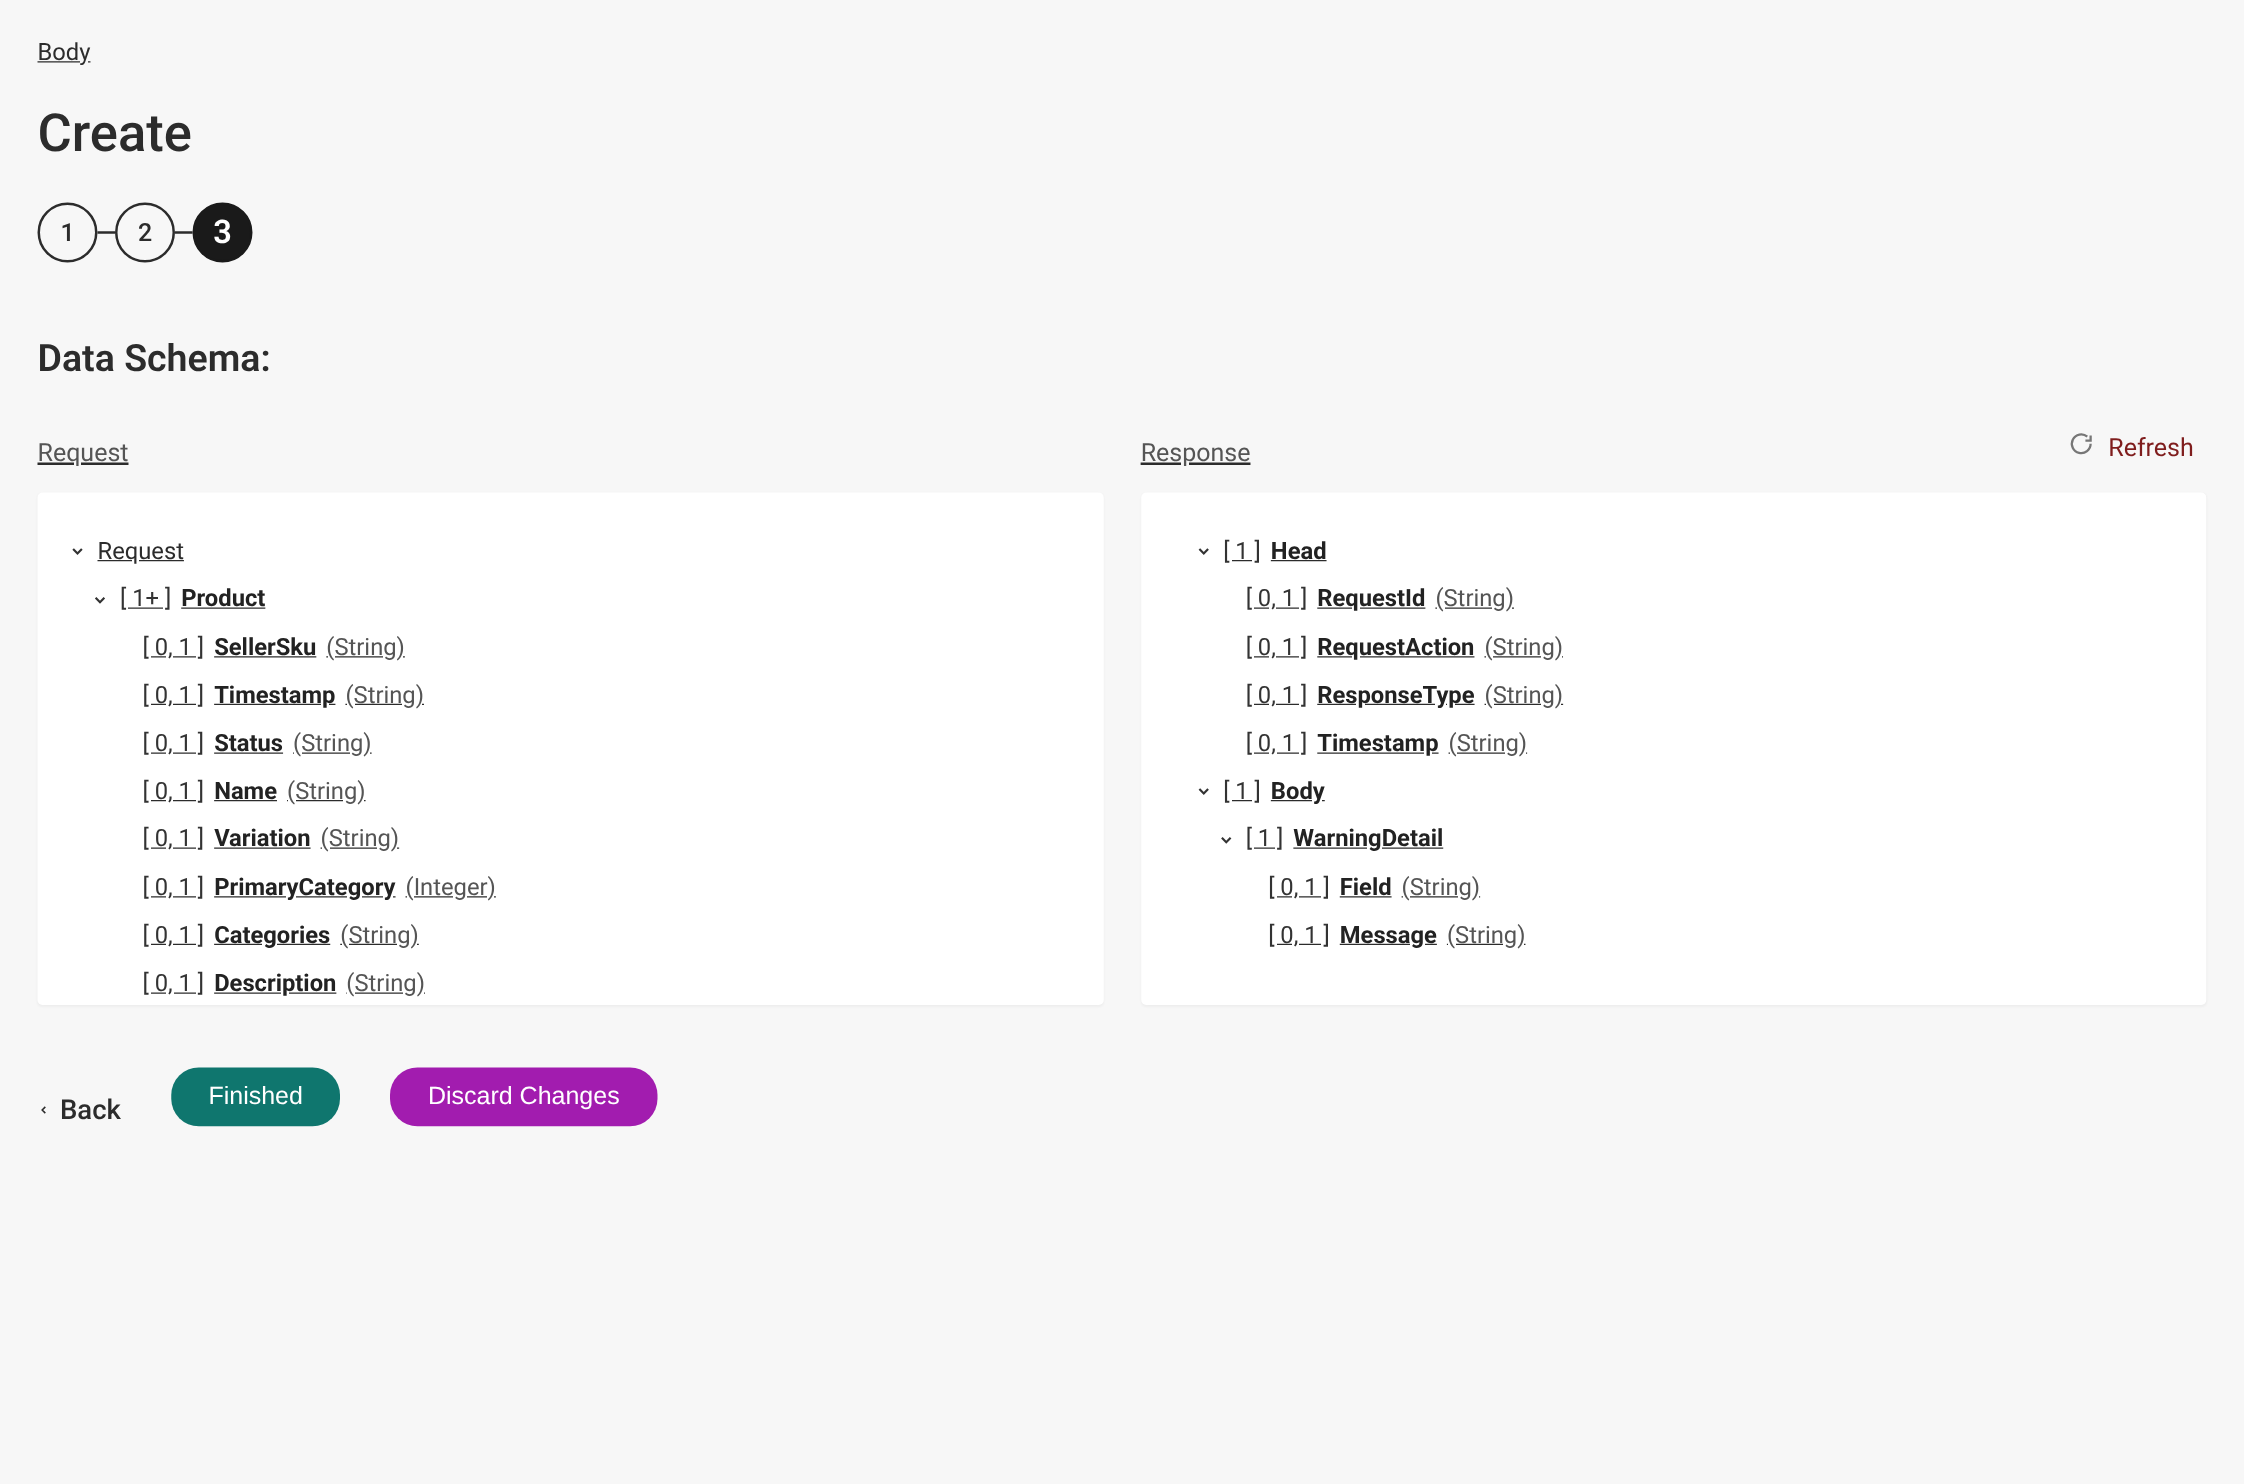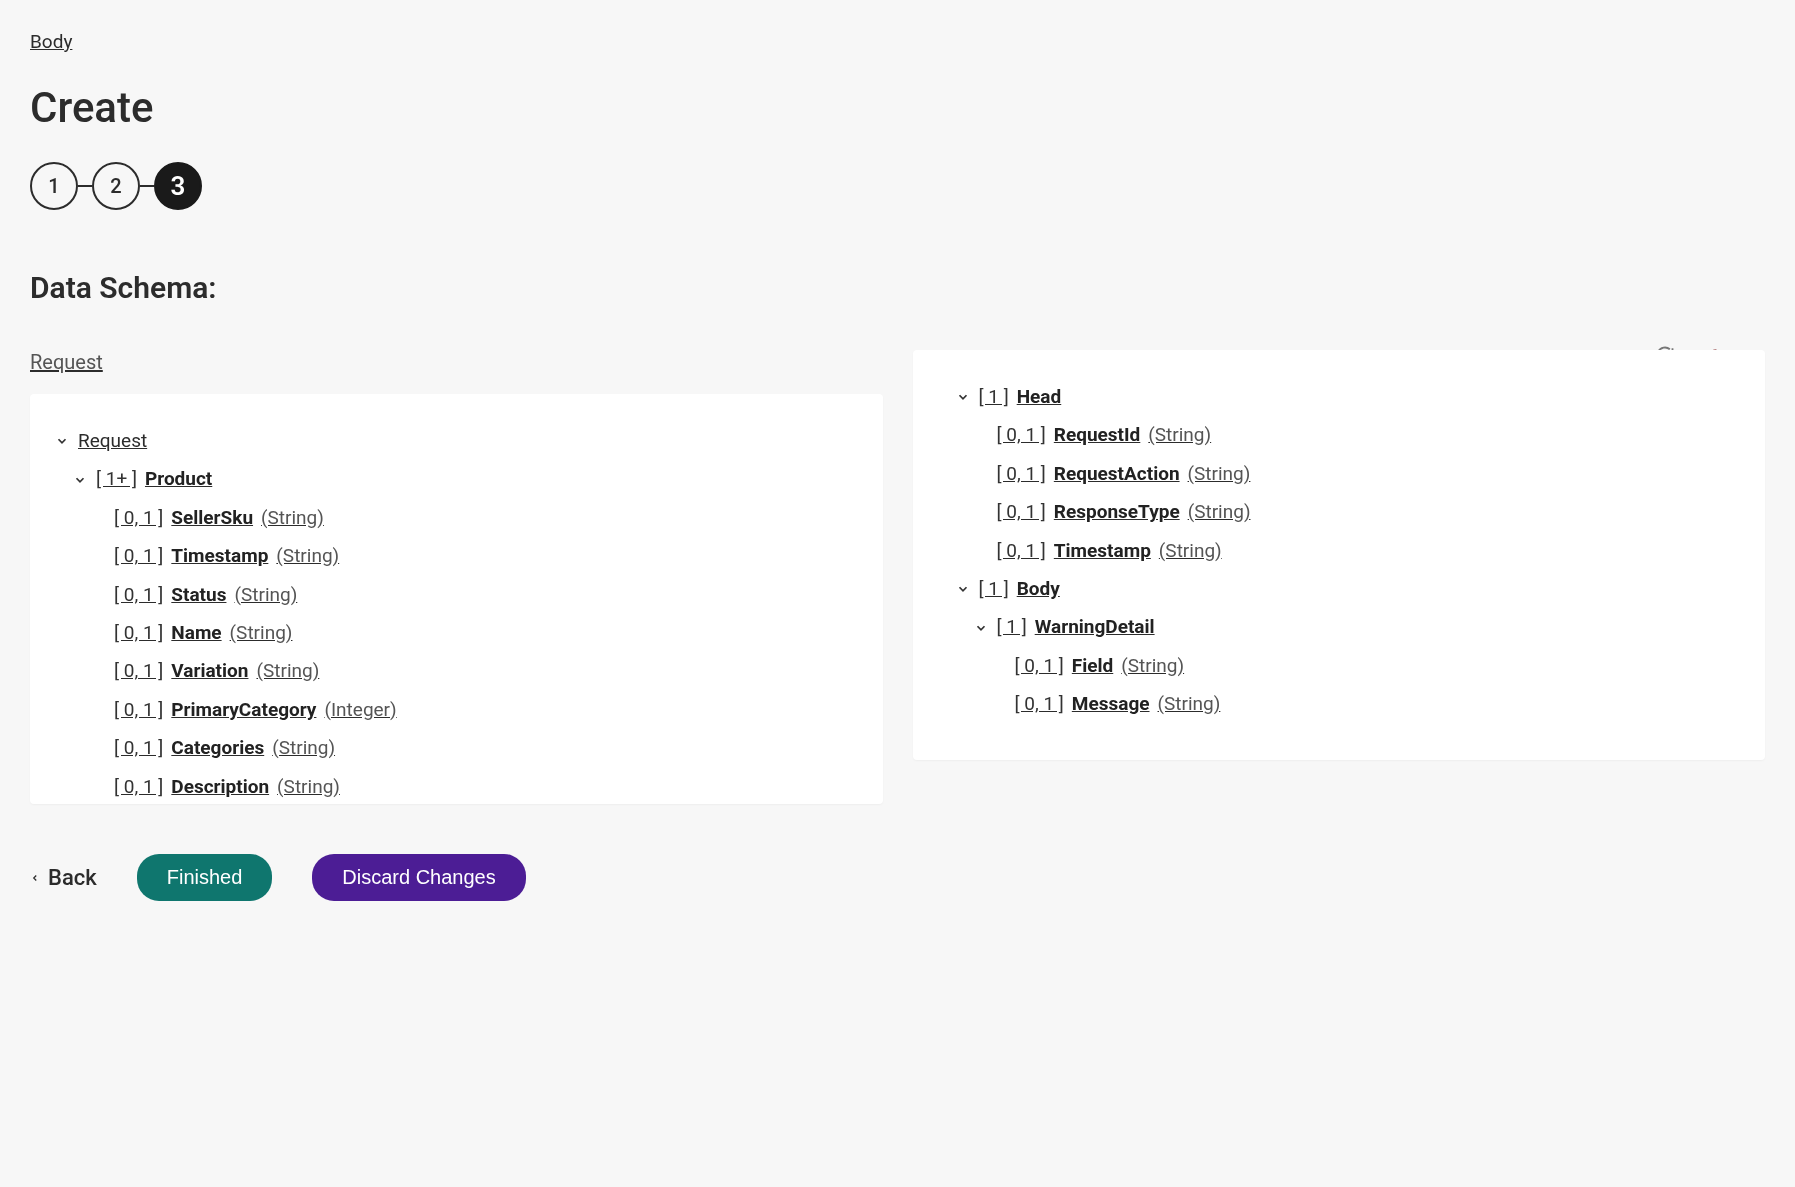--- a/index.html
+++ b/index.html
@@ -115,21 +115,21 @@
     justify-content: center;
     cursor: pointer;
   }
   .chevron svg { width: 14px; height: 14px; }
   .spacer { width: 16px; display: inline-block; }
   .card { font-weight: 400; color: #333; }
   .fname { font-weight: 700; color: #222; }
   .ftype { font-weight: 400; color: #555; }
   .footer {
     display: flex;
-    align-items: center;
+    align-items: flex-end;
     gap: 40px;
     margin-top: 50px;
   }
   .back-btn {
     display: flex;
     align-items: center;
     gap: 8px;
     font-size: 22px;
     font-weight: 500;
     color: #2c2c2c;
@@ -139,21 +139,21 @@
   .btn {
     border: none;
     border-radius: 22px;
     padding: 12px 30px;
     font-size: 20px;
     font-weight: 500;
     cursor: pointer;
     color: #fff;
   }
   .btn-primary { background: #0f766e; }
-  .btn-secondary { background: #4c1d95; }
+  .btn-secondary { background: #a21caf; }
 </style>
 </head>
 <body>
 
 
 
 <a class="breadcrumb">Body</a>
 
 <h1 class="page-title">Create</h1>
 
@@ -254,20 +254,21 @@
               <span class="fname"> Description </span>
               <span class="ftype">(String)</span>
             </div>
           </div>
       </div>
 
     </div>
   </div>
 
   <div class="col">
+    <div class="col-header">Response</div>
     <div class="panel">
 
 
       <div class="tree-children">
 
         <div class="tree-node">
           <span class="chevron">
             <svg viewBox="0 0 24 24" fill="none" stroke="#333" stroke-width="3">
                 <polyline points="6 9 12 15 18 9"></polyline>
               </svg>

